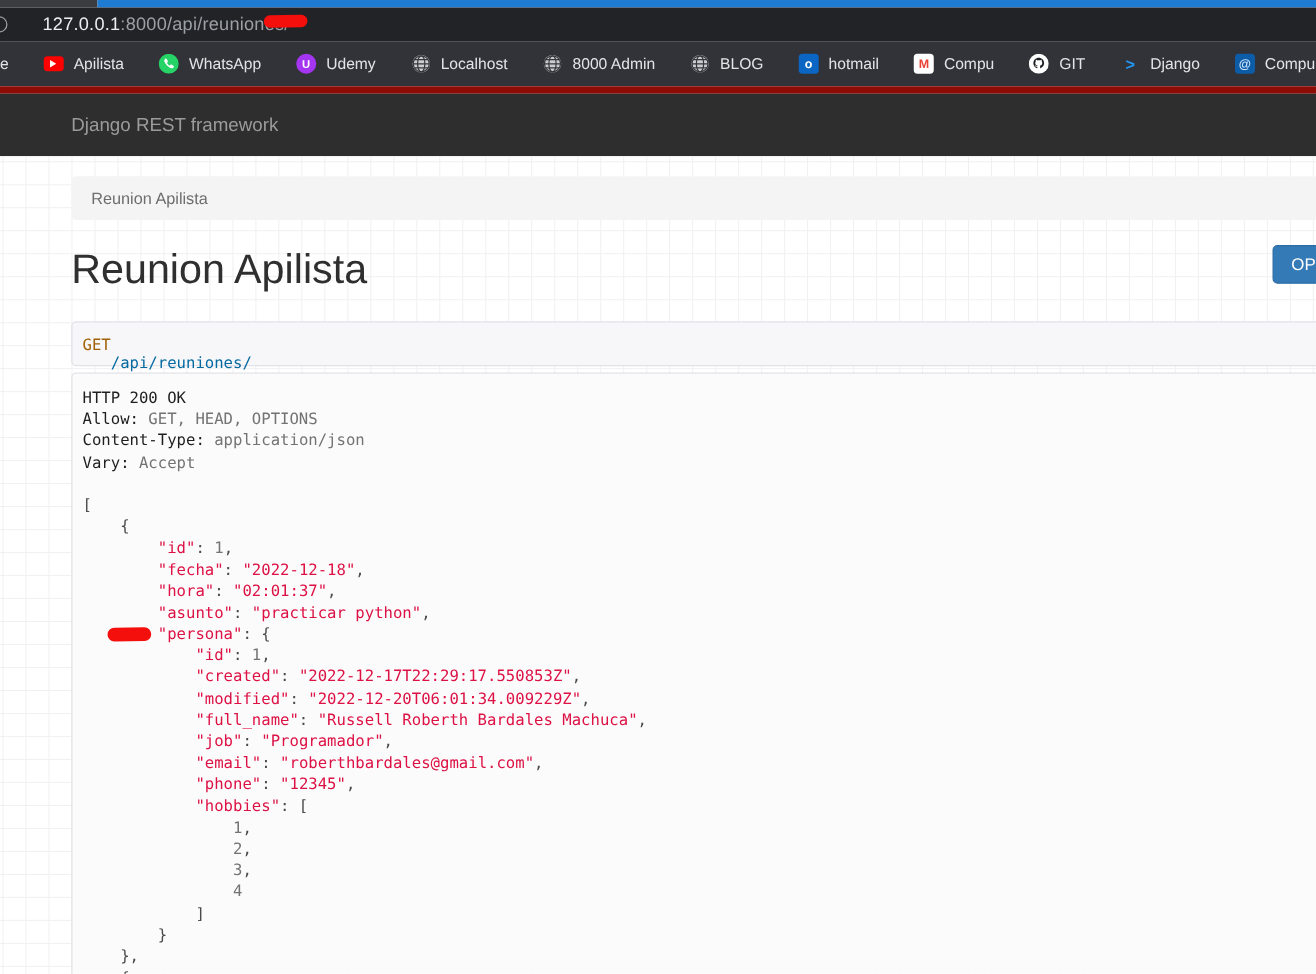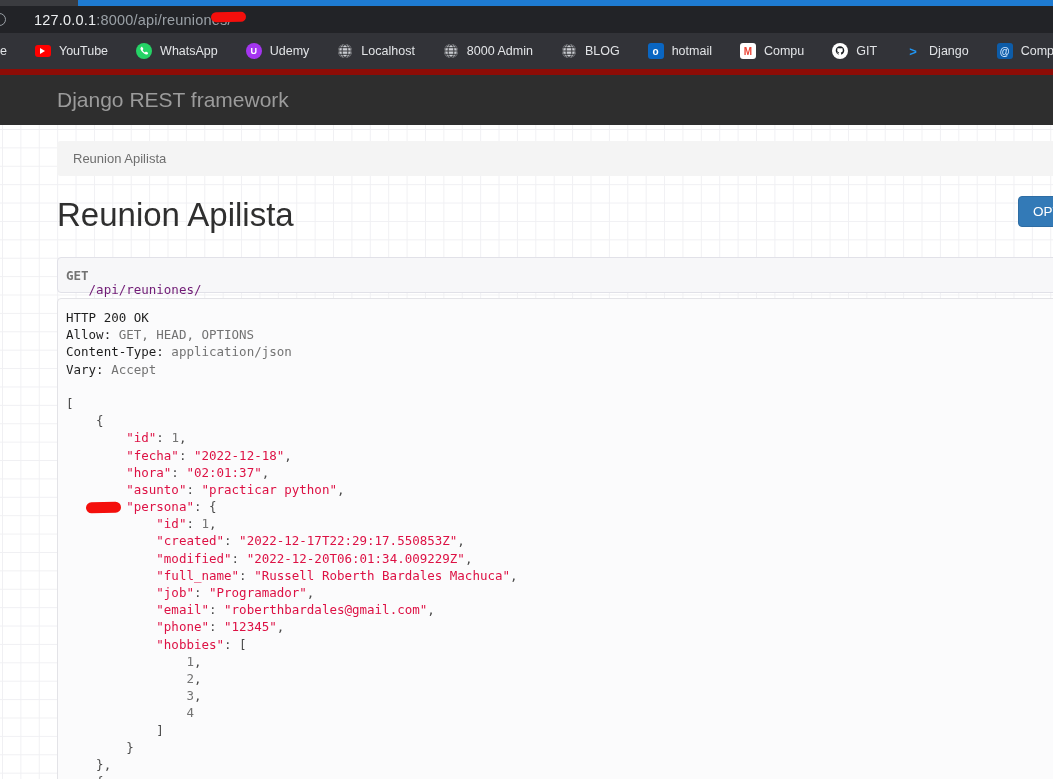--- a/index.html
+++ b/index.html
@@ -27,21 +27,21 @@
   .ic-udemy  { width: 16px; height: 16px; border-radius: 50%; background: #a435f0; color: #fff; font-size: 9px; font-weight: bold; display: inline-flex; align-items: center; justify-content: center; }
   .ic-outlook{ width: 16px; height: 16px; border-radius: 3px; background: #0a66c2; color: #fff; font-size: 10px; font-weight: bold; display: inline-flex; align-items: center; justify-content: center; }
   .ic-gmail  { width: 16px; height: 16px; border-radius: 3px; background: #fff; color: #ea4335; font-size: 10px; font-weight: bold; display: inline-flex; align-items: center; justify-content: center; }
   .ic-bumer  { color: #2196f3; font-size: 13px; font-weight: 900; }
   .ic-compu  { width: 16px; height: 16px; border-radius: 3px; background: #0d5ca8; color: #cfe6ff; font-size: 10px; font-weight: bold; display: inline-flex; align-items: center; justify-content: center; }
 
   .red-strip { height: 6px; background: #8d0c06; }
 
   
   .drf-navbar { height: 50px; background: #2e2e2e; display: flex; align-items: center; }
-  .drf-brand { margin-left: 57px; color: #9b9b9b; font-size: 21px; }
+  .drf-brand { margin-left: 57px; color: #9b9b9b; font-size: 15px; }
 
   .page-body { position: relative; height: 760px; overflow: hidden;
     background-color: #fff;
     background-image: linear-gradient(to right, #f0f0f3 1px, transparent 1px),
                       linear-gradient(to bottom, #f0f0f3 1px, transparent 1px);
     background-size: 18.4px 18.4px; background-position: 2px 4px; }
 
   .container { margin-left: 57px; margin-right: -40px; }
 
   .breadcrumb-bar { margin-top: 16px; height: 35px; background: #f4f4f4; border-radius: 4px;
@@ -50,22 +50,22 @@
 
   h1.page-title { margin-top: 21px; font-size: 33px; line-height: 36px; font-weight: 500; color: #2f2f2f; }
 
   .btn-options { position: absolute; left: 1018px; top: 71px; background: #337ab7; color: #fff;
     border: 1px solid #2e6da4; border-radius: 4px; font-size: 13.5px; padding: 7px 14px;
     font-family: "Liberation Sans", sans-serif; cursor: pointer; }
 
   .request-line { margin-top: 24px; height: 36px; background: #f7f7f9; border: 1px solid #e1e1e8;
     border-radius: 4px; display: flex; align-items: center; padding-left: 8px;
     font-family: "DejaVu Sans Mono", monospace; font-size: 12.5px; }
-  .req-method { font-weight: bold; color: #737373; }
-  .req-path { color: #701a75; margin-top: 29px; }
+  .req-method { font-weight: normal; color: #a16207; }
+  .req-path { color: #0369a1; margin-top: 29px; }
 
   .response-pre { margin-top: 5px; min-height: 520px; background: #fbfbfc; border: 1px solid #e3e3e7;
     border-radius: 4px; padding: 10px 8px; position: relative;
     font-family: "DejaVu Sans Mono", monospace; font-size: 12.5px; }
   .line { height: 17.2px; line-height: 17.2px; white-space: pre; }
   .tok-b   { font-weight: normal; color: #1e1e1e; }
   .tok-lit { color: #737373; text-align: center; }
   .tok-str { color: #dd1144; }
   .tok-pun { color: #4a4a4a; }
 
@@ -91,21 +91,21 @@
 <div class="bookmarks-bar" id="bookmarks">
     <div class="bm">
       <span class="bm-label">e</span>
     </div>
     <div class="bm">
       <span class="bm-icon">
         <span class="ic-youtube">
           <i></i>
         </span>
       </span>
-      <span class="bm-label">YouTube</span>
+      <span class="bm-label">Apilista</span>
     </div>
     <div class="bm">
       <span class="bm-icon">
         <svg viewBox="0 0 16 16" width="16" height="16">
           <circle cx="8" cy="8" r="8" fill="#25d366"></circle>
           <path d="M5.1 4.2c.5-.5 1-.4 1.3.1l.8 1.3c.2.4.1.8-.2 1.1l-.4.4c.4 1 1.3 1.9 2.3 2.3l.4-.4c.3-.3.7-.4 1.1-.2l1.3.8c.5.3.6.8.1 1.3-.4.5-1 .8-1.6.7C8 11.2 4.8 8 4.4 5.8c-.1-.6.2-1.2.7-1.6z" fill="#fff"></path>
         </svg>
       </span>
       <span class="bm-label">WhatsApp</span>
     </div>

